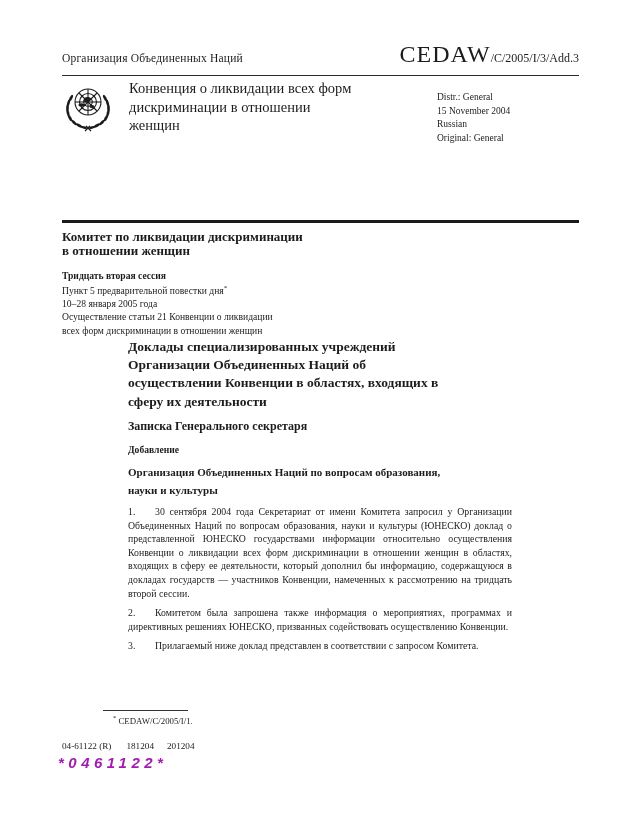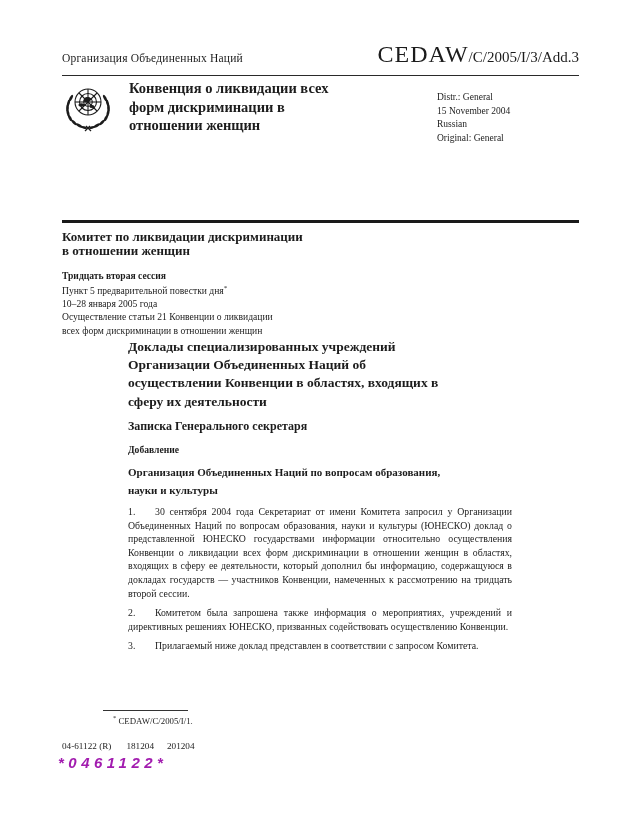--- a/index.html
+++ b/index.html
@@ -14,33 +14,33 @@
 
   .org-name {
     position: absolute; left: 62px; top: 52px;
     font-size: 11.5px; letter-spacing: 0.2px;
   }
   .doc-symbol {
     position: absolute; right: 61px; top: 41px;
     white-space: nowrap;
   }
   .doc-symbol .big { font-size: 24px; letter-spacing: 1px; }
-  .doc-symbol .small { font-size: 15px; }
+  .doc-symbol .small { font-size: 12px; }
 
   .rule-thin {
     position: absolute; left: 62px; top: 75px; width: 517px; height: 1.4px;
     background: #2a2a2a;
   }
 
   .emblem { position: absolute; left: 59px; top: 80px; width: 58px; height: 52px; }
   .emblem svg { width: 100%; height: 100%; }
 
   .conv-title {
     position: absolute; left: 129px; top: 79px; width: 228px;
-    font-size: 14.5px; font-weight: bold; line-height: 18.5px;
+    font-size: 14.5px; font-weight: normal; line-height: 18.5px;
   }
 
   .distr {
     position: absolute; left: 437px; top: 91px;
     font-size: 9.5px; line-height: 13.5px;
   }
 
   .rule-thick {
     position: absolute; left: 62px; top: 220px; width: 517px; height: 2.6px;
     background: #1a1a1a;
@@ -184,21 +184,21 @@
   <div class="main-title">Доклады специализированных учреждений Организации Объединенных Наций об осуществлении Конвенции в областях, входящих в сферу их деятельности</div>
 
   <div class="subtitle">Записка Генерального секретаря</div>
 
   <div class="addendum">Добавление</div>
 
   <div class="agency">Организация Объединенных Наций по вопросам образования, науки и культуры</div>
 
   <div class="paragraphs">
     <p><span class="pnum">1.</span><span>30 сентября 2004 года Секретариат от имени Комитета запросил у Организации Объединенных Наций по вопросам образования, науки и культуры (ЮНЕСКО) доклад о представленной ЮНЕСКО государствами информации относительно осуществления Конвенции о ликвидации всех форм дискриминации в отношении женщин в областях, входящих в сферу ее деятельности, который дополнил бы информацию, содержащуюся в докладах государств — участников Конвенции, намеченных к рассмотрению на тридцать второй сессии.</span></p>
-    <p><span class="pnum">2.</span><span>Комитетом была запрошена также информация о мероприятиях, учреждений и директивных решениях ЮНЕСКО, призванных содействовать осуществлению Конвенции.</span></p>
+    <p><span class="pnum">2.</span><span>Комитетом была запрошена также информация о мероприятиях, программах и директивных решениях ЮНЕСКО, призванных содействовать осуществлению Конвенции.</span></p>
     <p><span class="pnum">3.</span><span>Прилагаемый ниже доклад представлен в соответствии с запросом Комитета.</span></p>
   </div>
 
   <div class="fn-rule"></div>
 
   <div class="footnote"><sup>*</sup> <span>CEDAW/C/2005/I/1.</span></div>
 
   <div class="docinfo"><span class="gap1">04-61122 (R)</span><span class="gap2">181204</span><span>201204</span></div>
 
   <div class="barcode">*0461122*</div>

